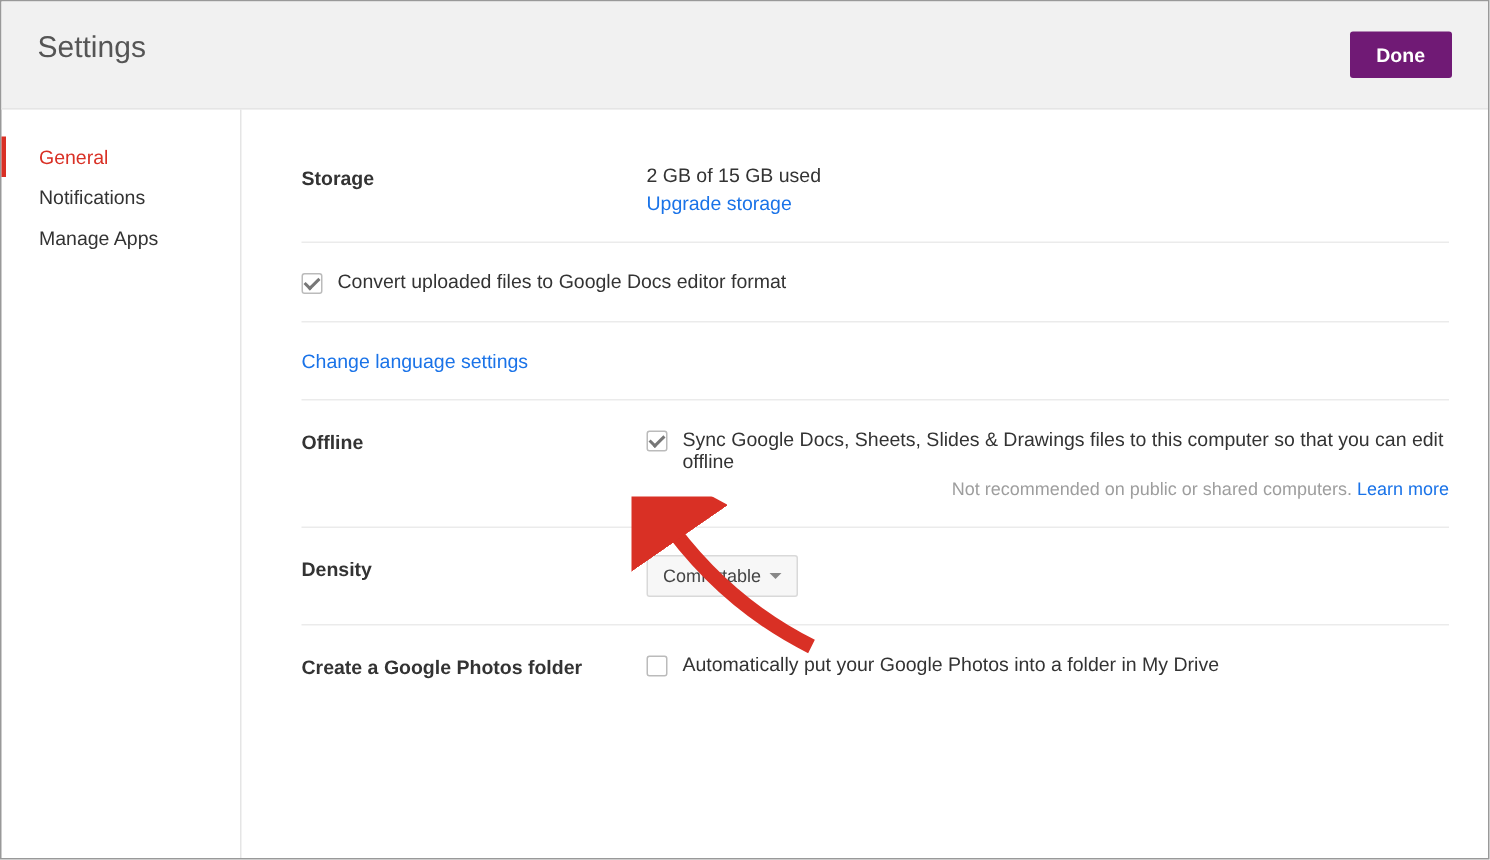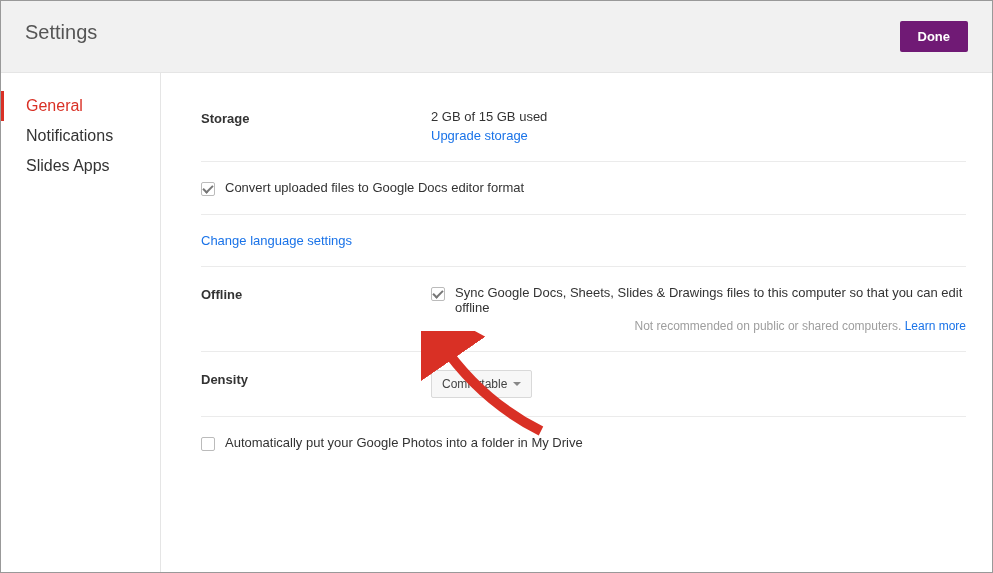--- a/index.html
+++ b/index.html
@@ -46,21 +46,21 @@
       display: flex;
       height: calc(100% - 72px);
     }
     .sidebar {
       width: 160px;
       border-right: 1px solid #e5e5e5;
       padding-top: 18px;
     }
     .sidebar-item {
       padding: 6px 22px;
-      font-size: 16px;
+      font-size: 13px;
       color: #333;
       cursor: pointer;
       border-left: 3px solid transparent;
     }
     .sidebar-item.active {
       color: #d93025;
       border-left: 3px solid #d93025;
     }
     .main {
       flex: 1;
@@ -158,21 +158,21 @@
 
 <div class="container">
   <div class="header">
     <div class="header-title">Settings</div>
     <button class="done-button">Done</button>
   </div>
   <div class="body">
     <div class="sidebar">
       <div class="sidebar-item active">General</div>
       <div class="sidebar-item">Notifications</div>
-      <div class="sidebar-item">Slides Apps</div>
+      <div class="sidebar-item">Manage Apps</div>
     </div>
     <div class="main">
 
       <div class="section">
         <div class="section-label">Storage</div>
         <div class="section-content">
           <div class="storage-used">2 GB of 15 GB used</div>
           <a class="link">Upgrade storage</a>
         </div>
       </div>
@@ -211,20 +211,21 @@
         <div class="section-label">Density</div>
         <div class="section-content">
           <div class="dropdown">
             <span>Comfortable</span>
             <span class="caret"></span>
           </div>
         </div>
       </div>
 
       <div class="section">
+        <div class="section-label">Create a Google Photos folder</div>
         <div class="section-content">
           <div class="checkbox-row">
             <div class="checkbox"></div>
             <span>Automatically put your Google Photos into a folder in My Drive</span>
           </div>
         </div>
       </div>
 
     </div>
   </div>

